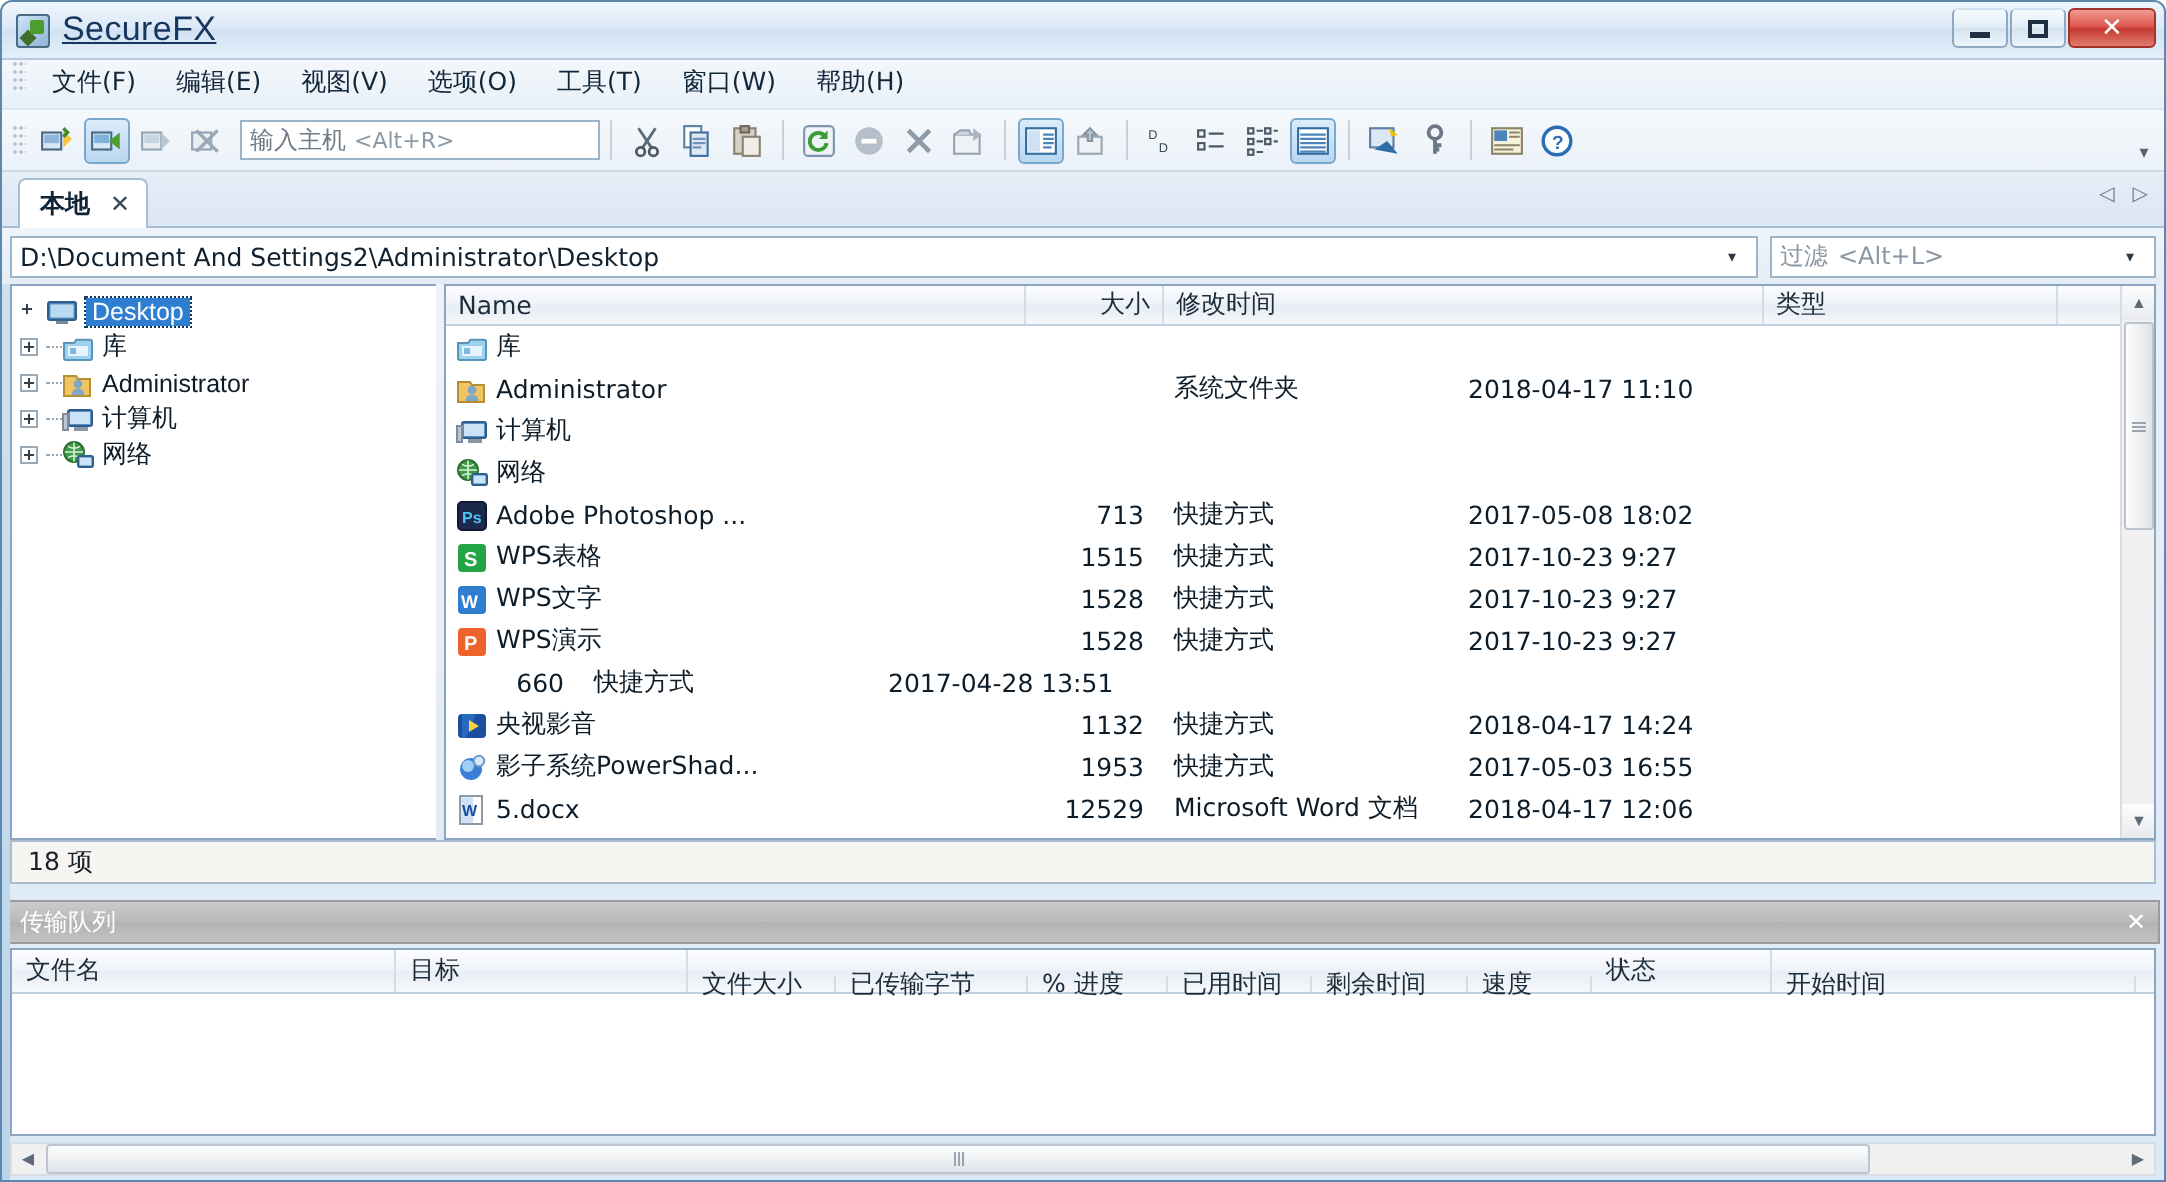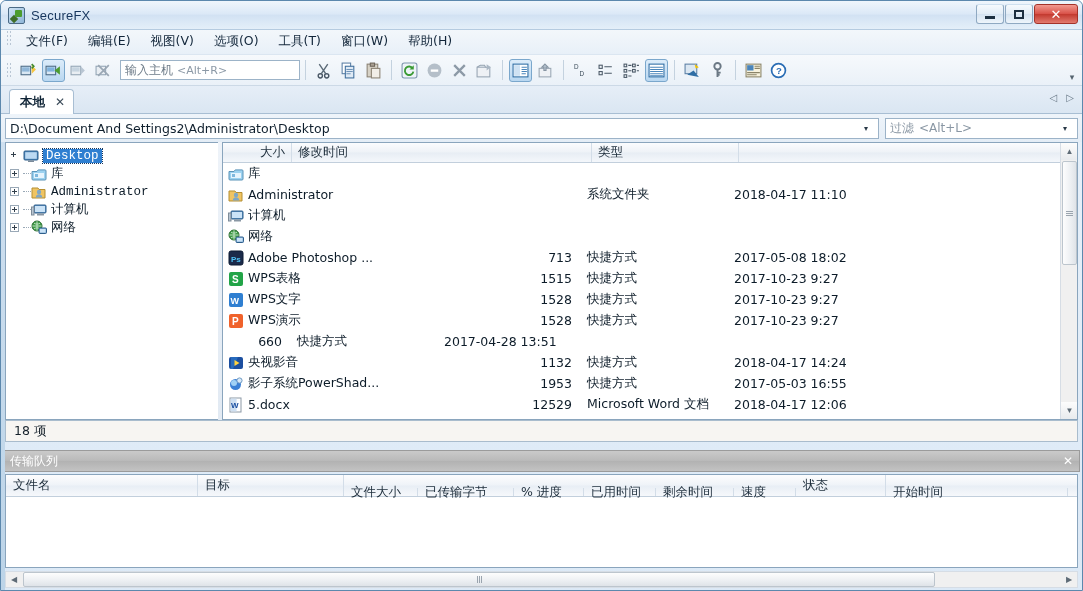--- a/index.html
+++ b/index.html
@@ -36,21 +36,21 @@
   }
   .app-icon::before {
     content: ""; position: absolute; left: 2px; top: 8px; width: 6px; height: 6px;
     background: #3f6e2a; transform: rotate(45deg);
   }
   .app-icon::after {
     content: ""; position: absolute; right: 2px; top: 2px; width: 7px; height: 7px;
     background: #4c9c2e; border-radius: 1px;
   }
   .title-text {
-    font-size: 13px; color: #17365d; letter-spacing: .2px;
+    font-size: 17px; color: #17365d; letter-spacing: .2px; text-decoration: underline;
   }
   .winbtns { position: absolute; right: 4px; top: 3px; display: flex; gap: 1px; }
   .winbtn {
     width: 28px; height: 20px;
     border: 1px solid #8fa9c2; border-top: 1px solid #cfe0ef;
     background: linear-gradient(180deg,#f6fafd 0%,#e2ecf6 50%,#d5e3f1 51%,#eef5fb 100%);
     border-radius: 3px;
     display: flex; align-items: center; justify-content: center;
     color: #26394d; font-size: 11px;
   }
@@ -176,21 +176,21 @@
     flex: 1 1 auto; background: #ffffff;
     border: 1px solid #8aa5bd;
     position: relative; overflow: hidden;
   }
 
   
   .tree { padding: 4px 0 0 4px; }
   .tnode {
     display: flex; align-items: center; height: 17px; margin-bottom: 1px;
     font-size: 12.5px; color: #0d1c29;
-    font-family: Liberation Mono, monospace;
+    font-family: Liberation Sans, sans-serif;
   }
   .texp {
     width: 9px; height: 9px; margin-right: 4px; flex:none;
     border: 1px solid #9aa9b7; background: #ffffff;
     position: relative;
   }
   .texp::before { content:""; position:absolute; left:1px; top:3px; width:5px; height:1px; background:#33404c;}
   .texp::after  { content:""; position:absolute; left:3px; top:1px; width:1px; height:5px; background:#33404c;}
   .texp.none { border: none; background: transparent; }
   .tdash { width: 8px; height: 1px; border-top: 1px dotted #9aa9b7; flex:none; }
@@ -618,20 +618,23 @@
         </div>
 
       </div>
     </div>
 
     <div class="splitter"></div>
 
     <div class="list-pane">
 
       <div class="lheader">
+        <div class="lh" style="width:290px">
+          <span>Name</span>
+        </div>
         <div class="lh num" style="width:69px">
           <span>大小</span>
         </div>
         <div class="lh" style="width:300px">
           <span>修改时间</span>
         </div>
         <div class="lh" style="width:147px">
           <span>类型</span>
         </div>
       </div>

